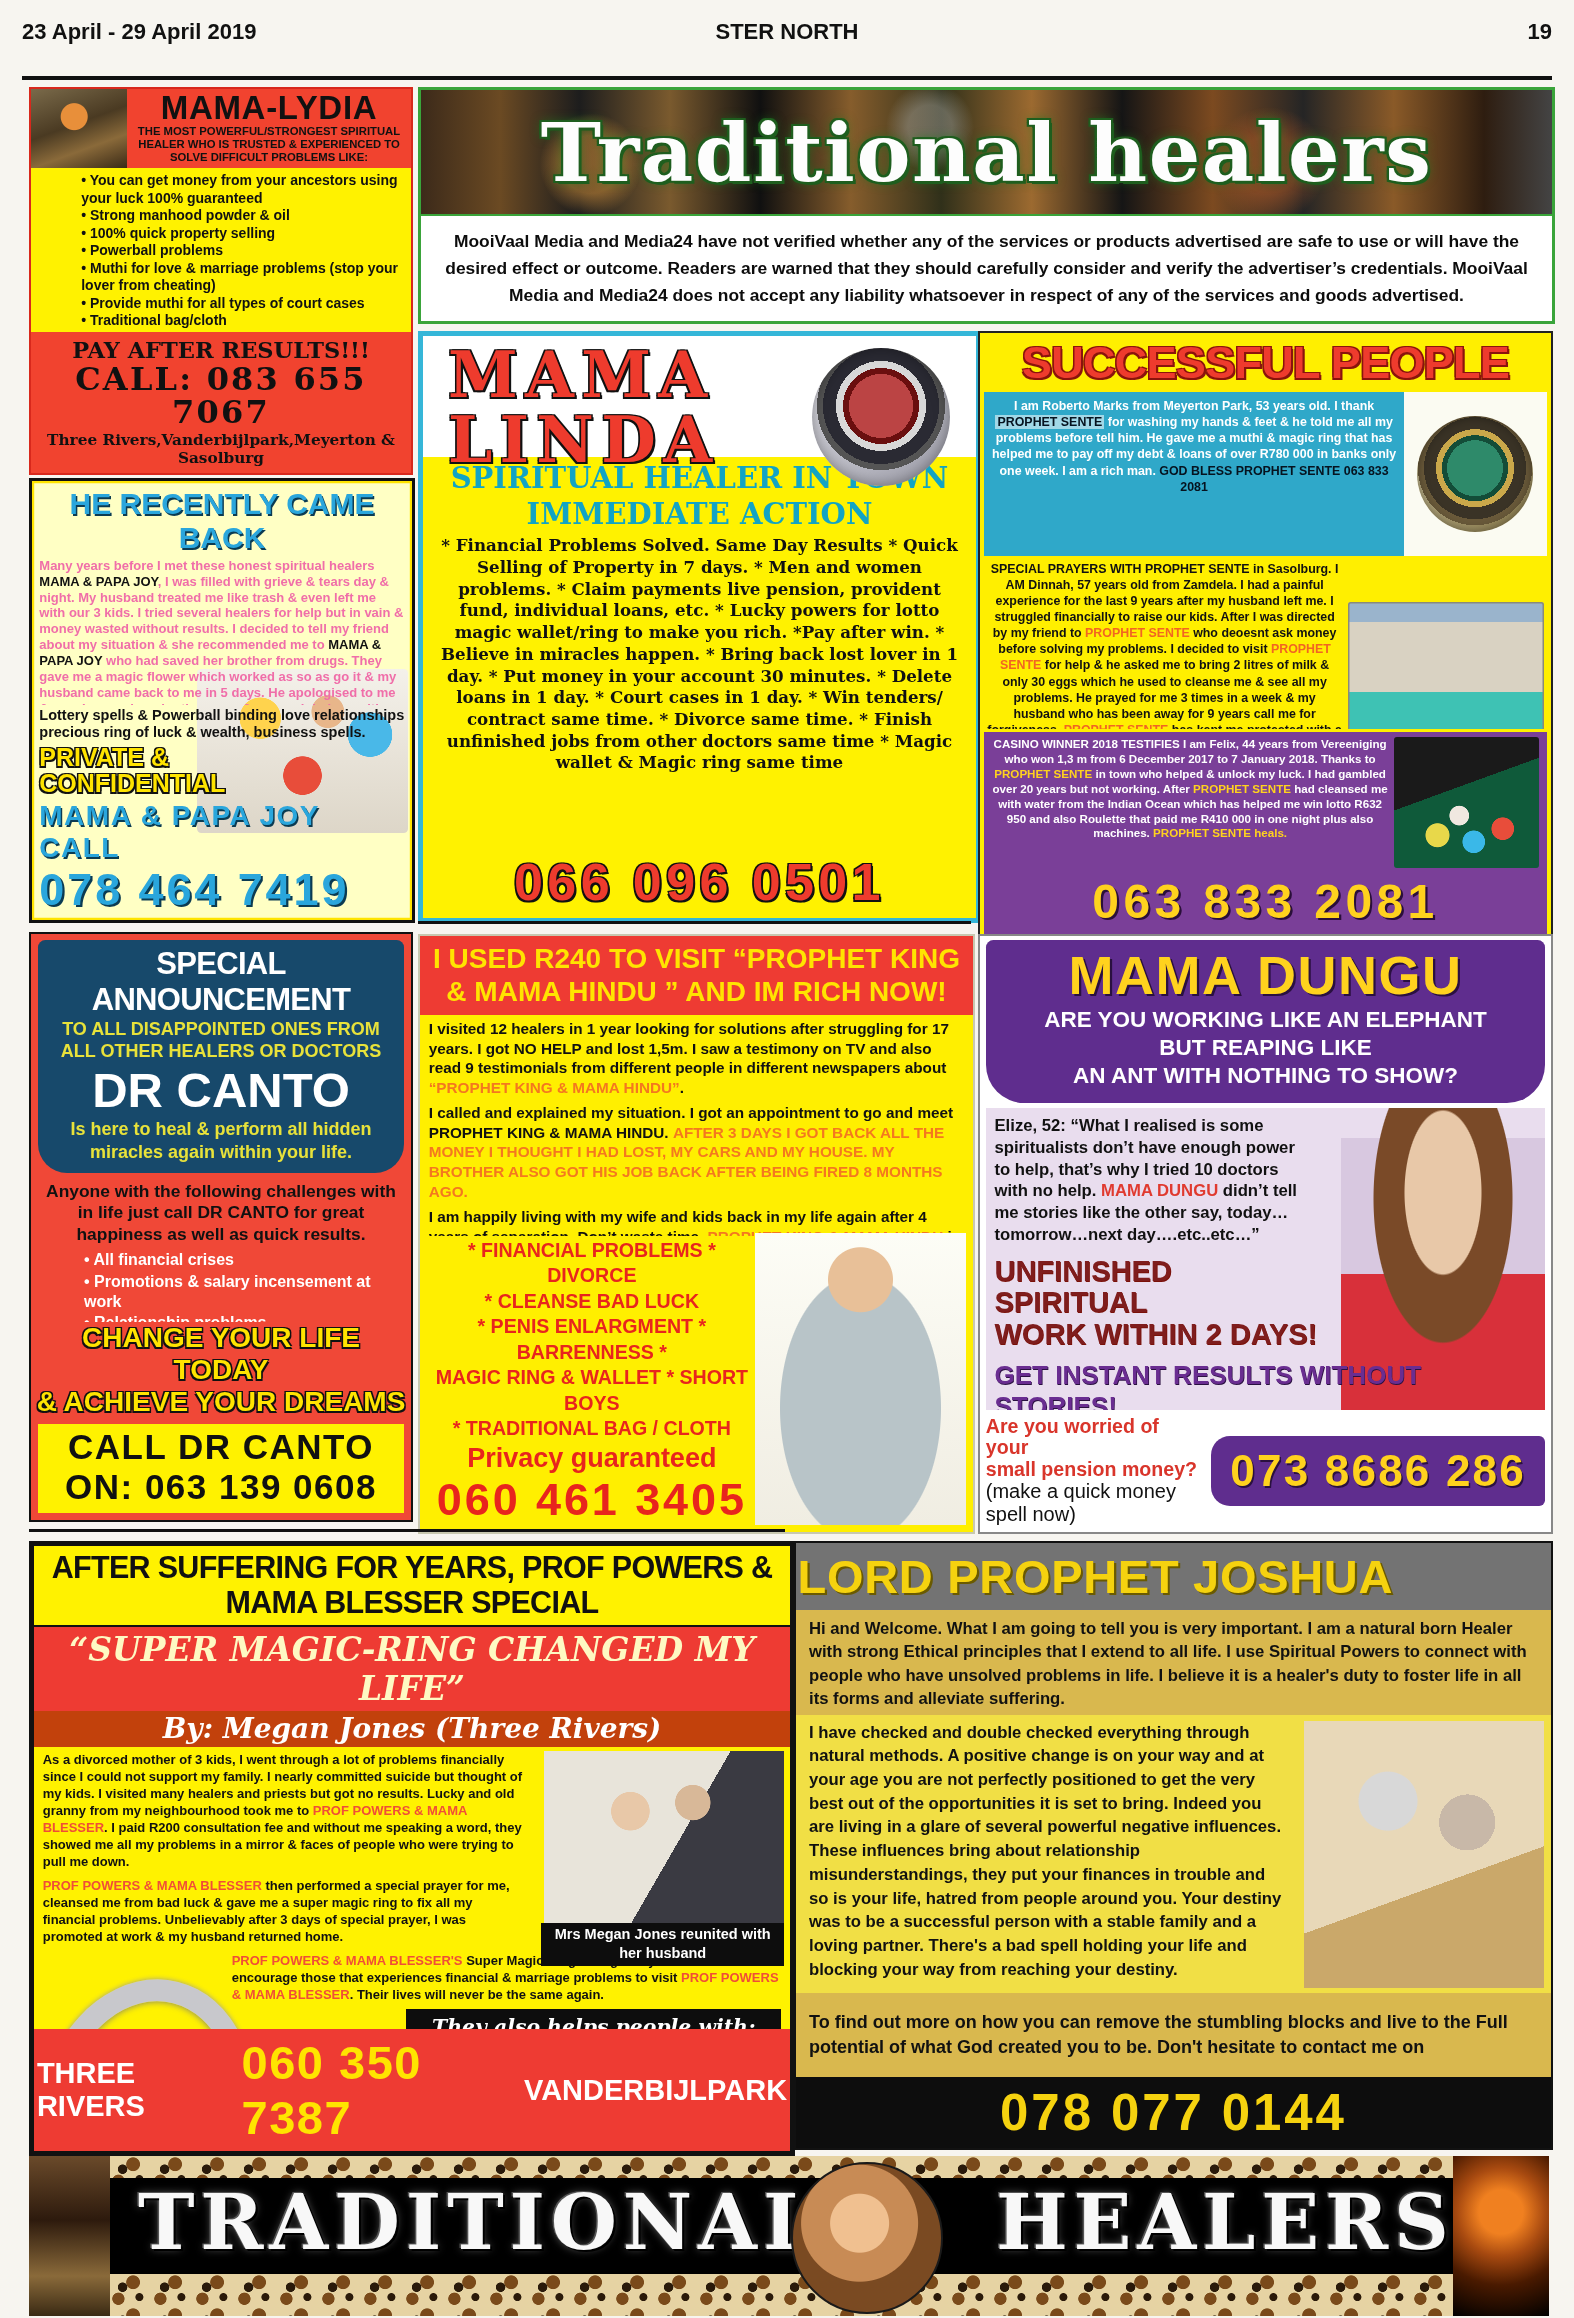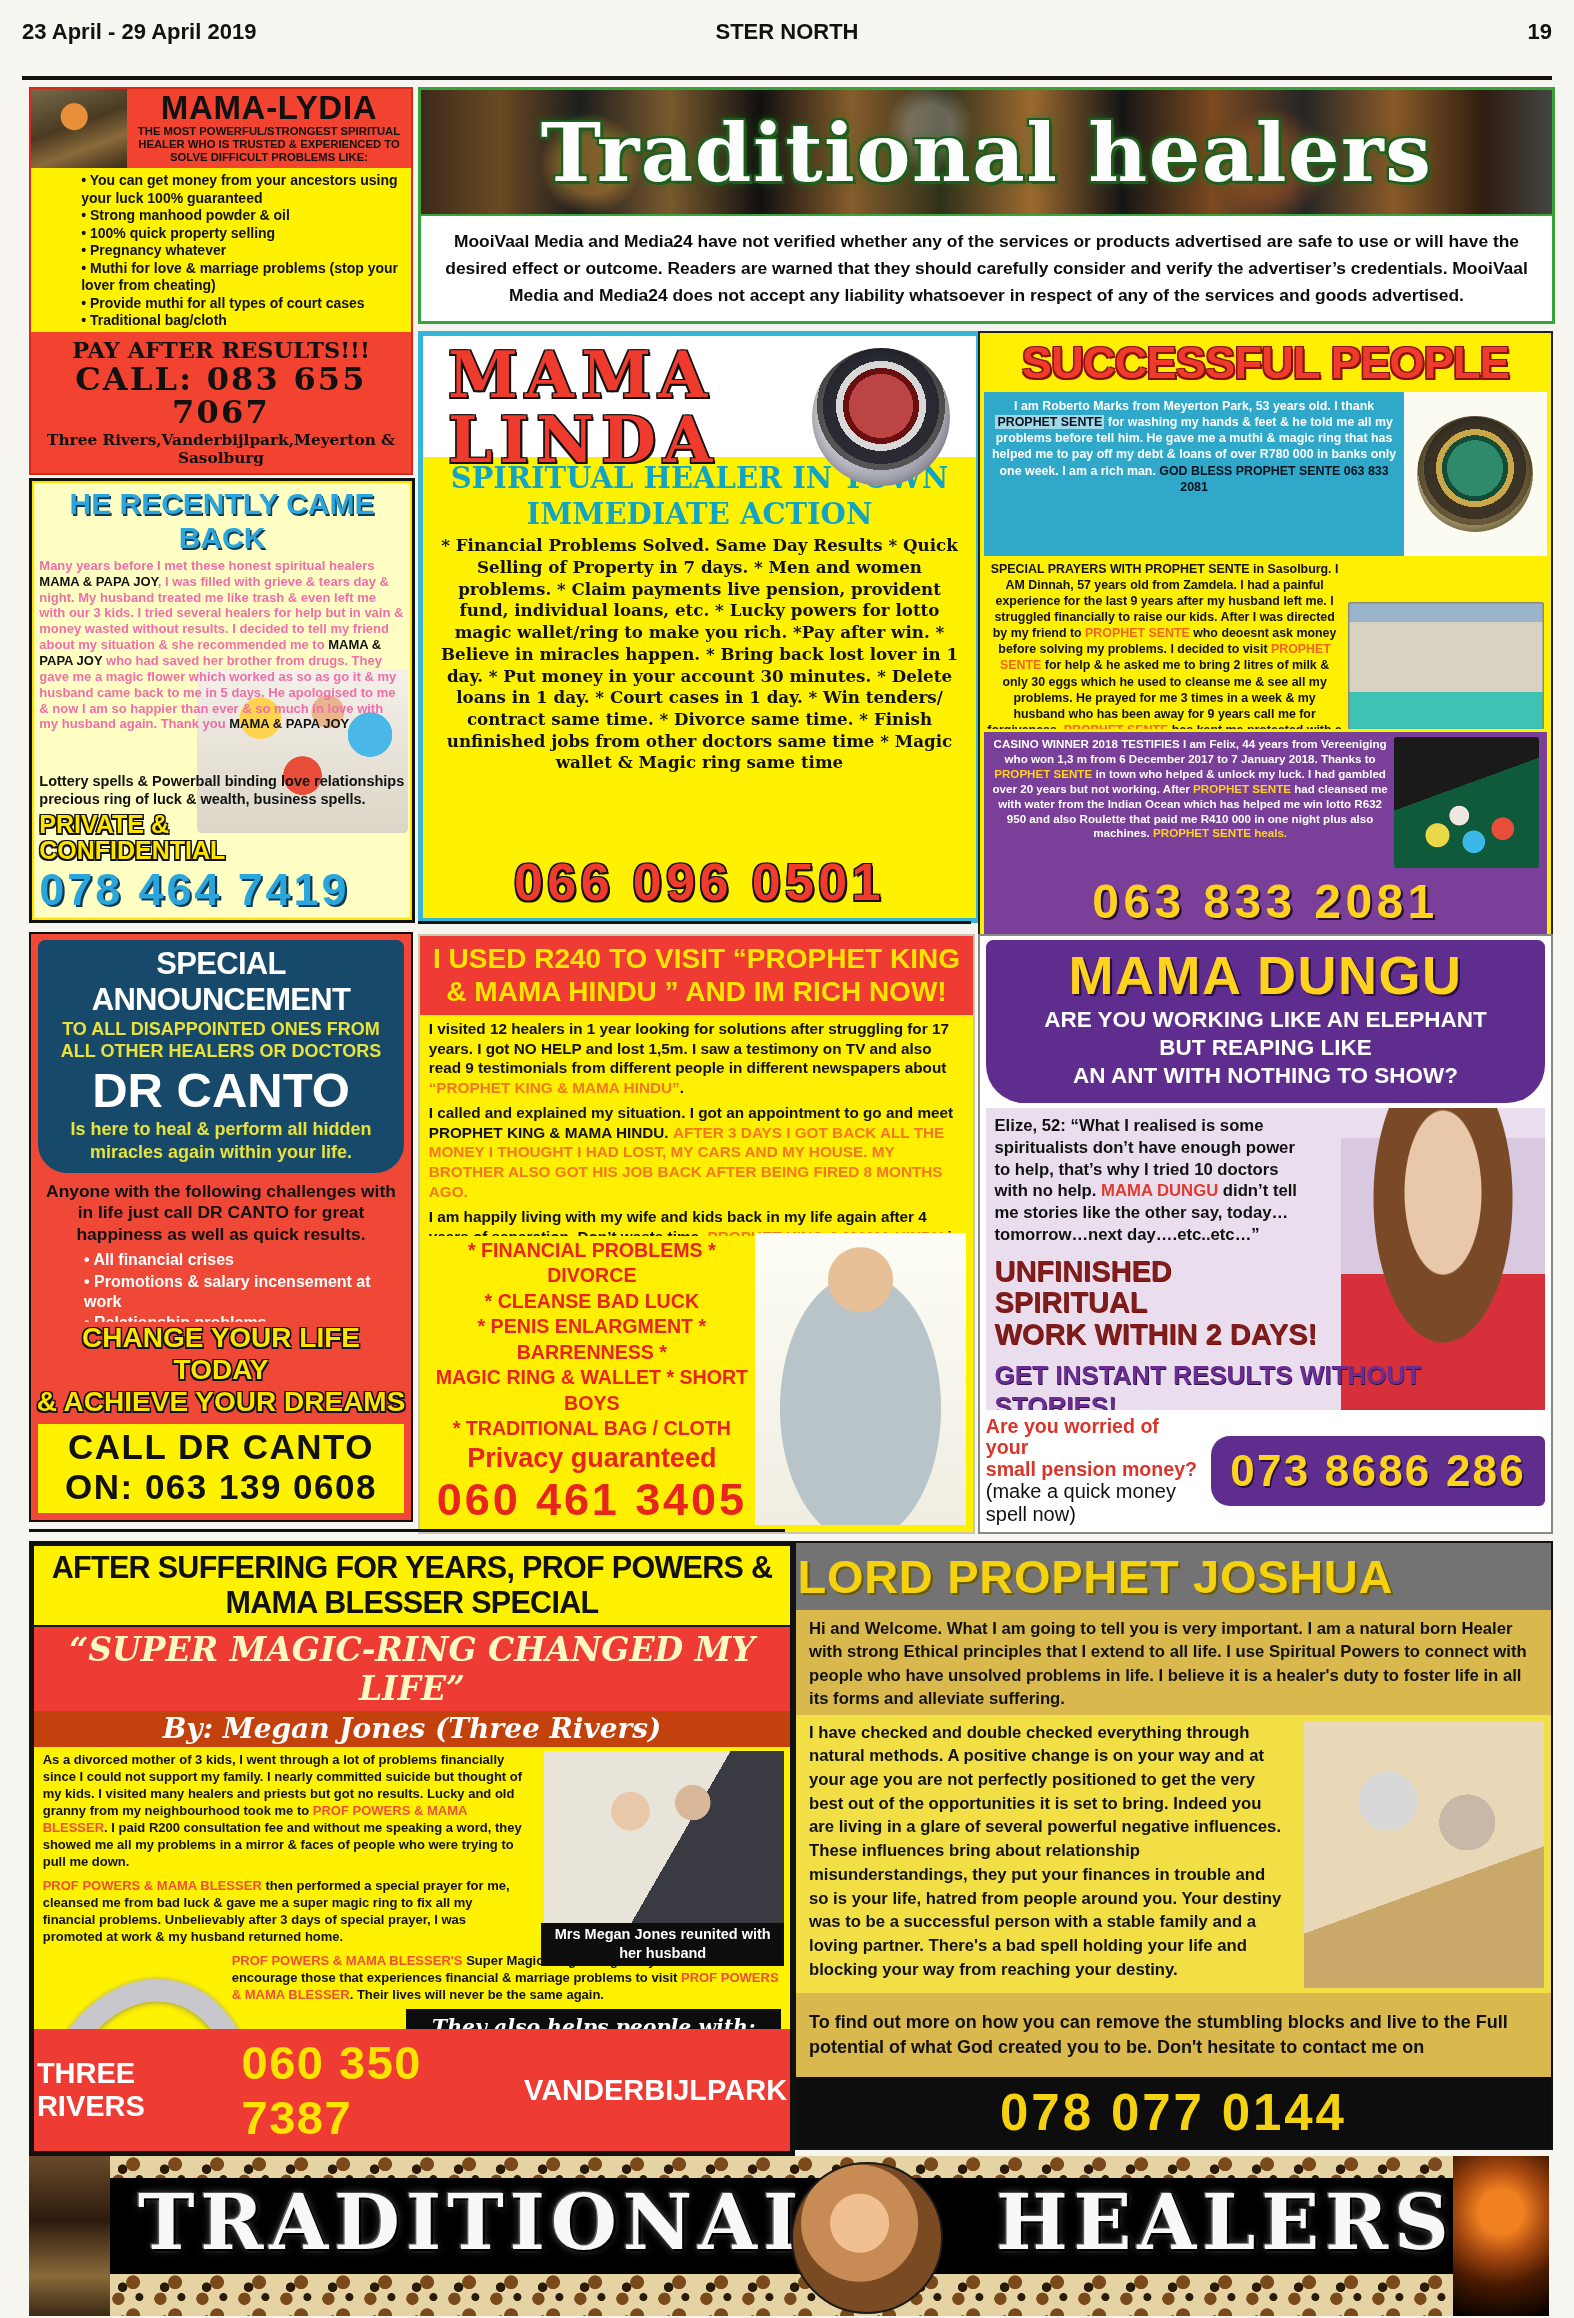--- a/index.html
+++ b/index.html
@@ -169,21 +169,21 @@
       <div class="ly-photo"></div>
       <div class="ly-redhead">
         <div class="ly-title">MAMA-LYDIA</div>
         <div class="ly-sub">THE MOST POWERFUL/STRONGEST SPIRITUAL HEALER WHO IS TRUSTED &amp; EXPERIENCED TO SOLVE DIFFICULT PROBLEMS LIKE:</div>
       </div>
     </div>
     <ul class="ly-bullets">
       <li>You can get money from your ancestors using your luck 100% guaranteed</li>
       <li>Strong manhood powder &amp; oil</li>
       <li>100% quick property selling</li>
-      <li>Pregnancy whatever</li>
+      <li>Powerball problems</li>
       <li>Muthi for love &amp; marriage problems (stop your lover from cheating)</li>
       <li>Provide muthi for all types of court cases</li>
       <li>Traditional bag/cloth</li>
       <li>Bad luck, witchcraft &amp; bad spells</li>
     </ul>
     <div class="ly-foot">
       <div class="ly-pay">PAY AFTER RESULTS!!!</div>
       <div class="ly-call">CALL: 083 655 7067</div>
       <div class="ly-loc">Three Rivers,Vanderbijlpark,Meyerton &amp; Sasolburg</div>
     </div>
@@ -198,20 +198,21 @@
 
   <div class="cb">
     <div class="cb-title">HE RECENTLY CAME BACK</div>
     <div class="cb-body"><span>Many years before I met these honest spiritual healers </span><span class="seg-k">MAMA &amp; PAPA JOY</span><span>, I was filled with grieve &amp; tears day &amp; night. My husband treated me like trash &amp; even left me with our 3 kids. I tried several healers for help but in vain &amp; money wasted without results. I decided to tell my friend about my situation &amp; she recommended me to </span><span class="seg-k">MAMA &amp; PAPA JOY</span><span> who had saved her brother from drugs. They gave me a magic flower which worked as so as go it &amp; my husband came back to me in 5 days. He apologised to me &amp; now I am so happier than ever &amp; so much in love with my husband again. Thank you </span><span class="seg-k">MAMA &amp; PAPA JOY</span></div>
     <div class="cb-extra">Lottery spells &amp; Powerball binding love relationships precious ring of luck &amp; wealth, business spells.</div>
     <div class="cb-photo"></div>
     <div class="cb-priv">
       <div>PRIVATE &amp;</div>
       <div>CONFIDENTIAL</div>
     </div>
+    <div class="cb-call">MAMA &amp; PAPA JOY CALL</div>
     <div class="cb-phone">078 464 7419</div>
   </div>
 
   <div class="abs dc">
     <div class="dc-head">
       <div class="dc-h1">SPECIAL ANNOUNCEMENT</div>
       <div class="dc-h2">
         <div>TO ALL DISAPPOINTED ONES FROM</div>
         <div>ALL OTHER HEALERS OR DOCTORS</div>
       </div>

